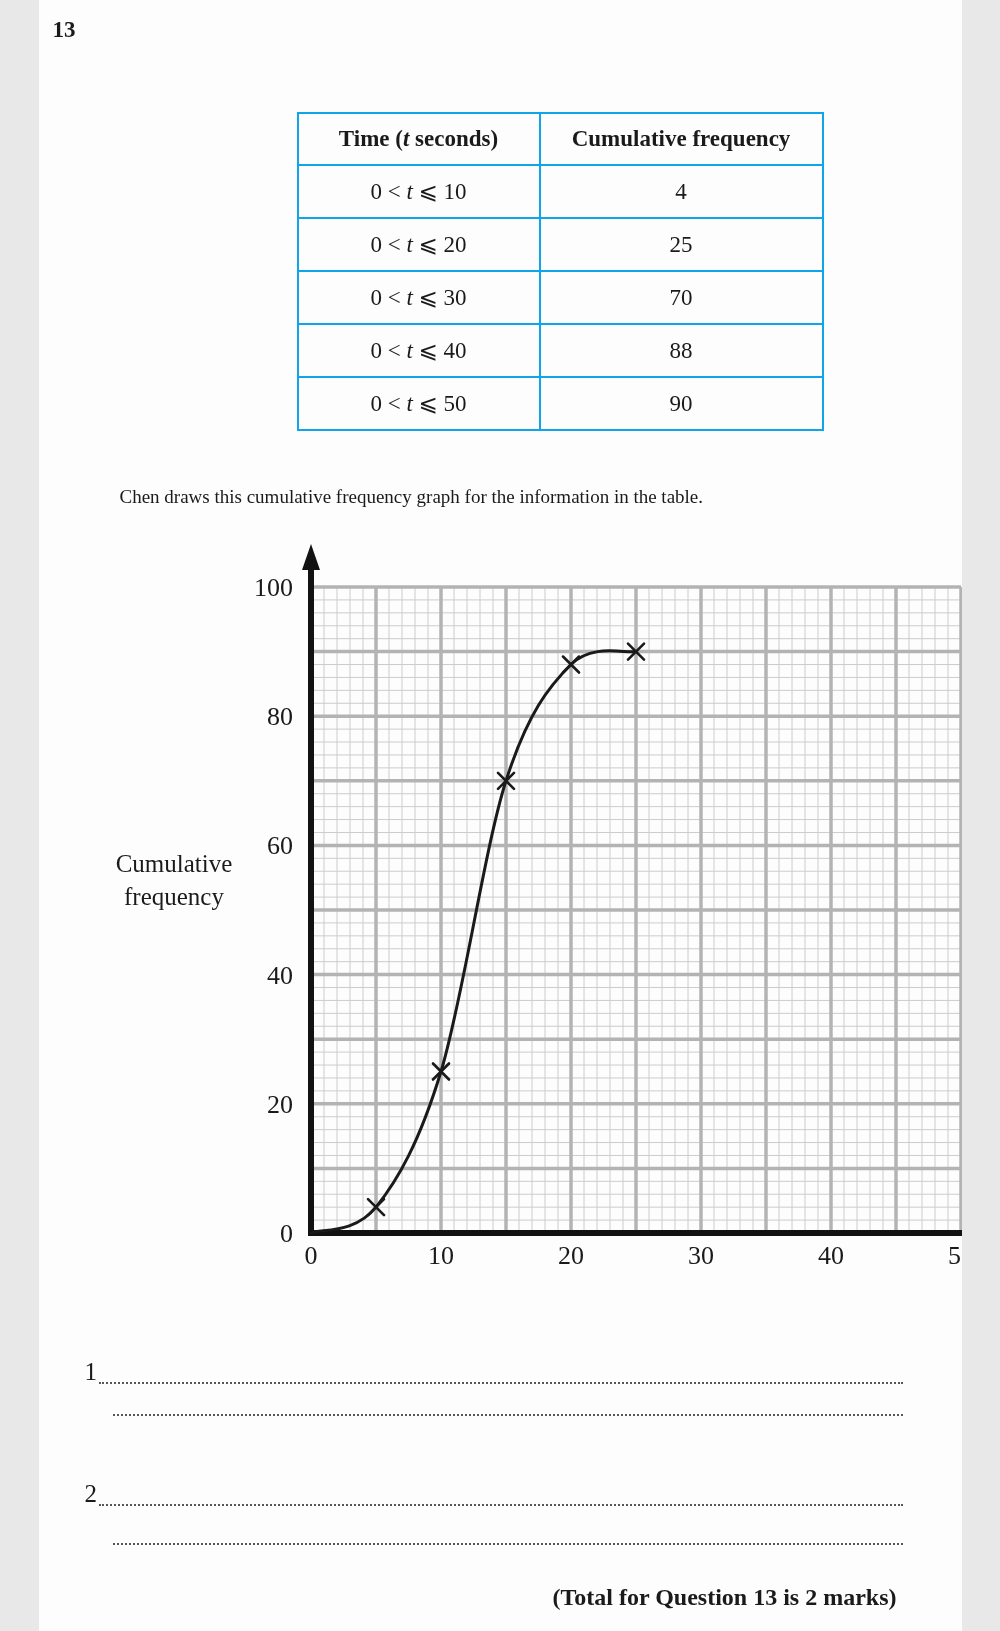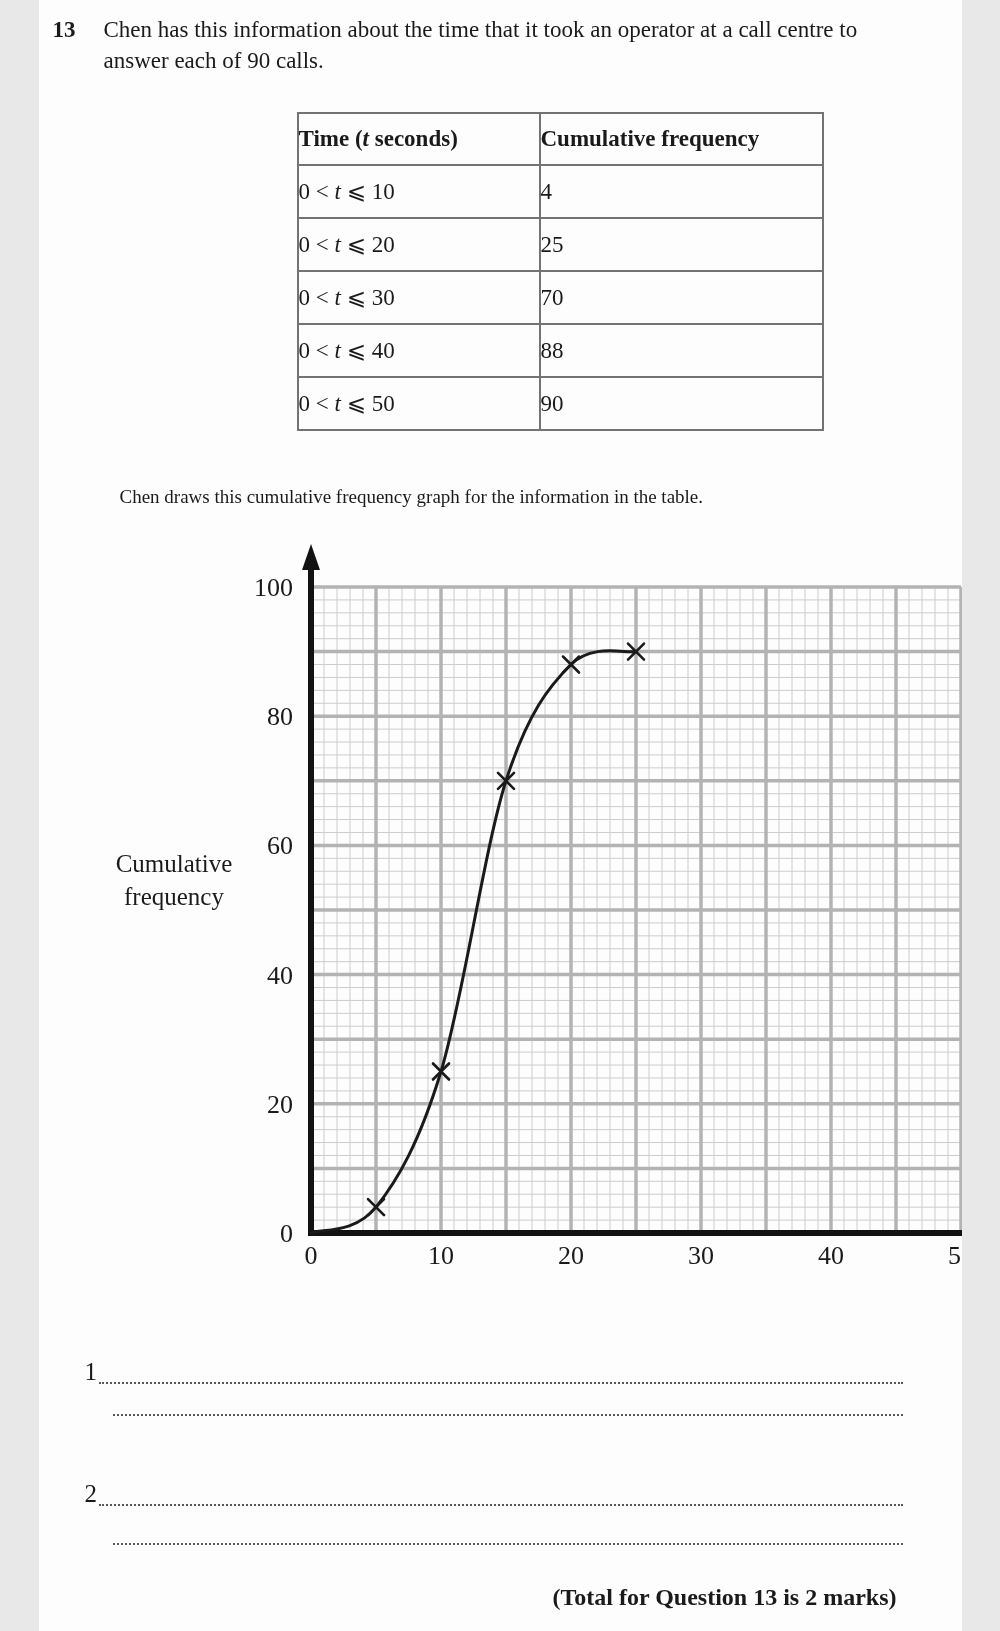--- a/index.html
+++ b/index.html
@@ -10,21 +10,21 @@
   }
   .qhead{position:absolute;left:14px;top:14px;display:flex;width:940px;}
   .qnum{font-weight:bold;font-size:23px;width:51px;flex:none;line-height:31px;}
   .qtext{font-size:23px;line-height:31px;}
   .freq-table{
     position:absolute;left:258px;top:112px;border-collapse:collapse;
     font-size:23px;table-layout:fixed;
     font-family:"Liberation Serif","DejaVu Serif","DejaVu Sans",serif;
   }
   .freq-table td,.freq-table th{
-    border:2px solid #737373;text-align:left;padding:0;
+    border:2px solid #0ea5e9;text-align:center;padding:0;
   }
   .freq-table th{height:50px;font-weight:bold;}
   .freq-table td{height:51px;font-weight:normal;}
   .col-time{width:240px;}
   .col-cf{width:281px;}
   .caption{position:absolute;left:65px;top:470px;font-size:19px;margin:16px;}
   .chart{position:absolute;left:0;top:520px;}
   .chart text{font-family:"Liberation Serif",serif;fill:#1a1a1a;}
   .prompt{position:absolute;left:38px;top:1294px;font-size:23px;margin:0;}
   .ans-row{position:absolute;left:46px;right:59px;height:34px;display:flex;align-items:flex-end;}
@@ -34,24 +34,20 @@
   .total{position:absolute;top:1584px;right:65px;font-weight:bold;font-size:24px;}
   i{font-style:italic;}
 </style>
 </head>
 <body>
 
 <div class="page">
 
   <div class="qhead">
     <span class="qnum">13</span>
-    <div class="qtext">
-      <div>Chen has this information about the time that it took an operator at a call centre to</div>
-      <div>answer each of 90 calls.</div>
-    </div>
   </div>
 
   <table class="freq-table">
     <thead>
       <tr>
         <th class="col-time"><span>Time (</span><i>t</i><span> seconds)</span></th>
         <th class="col-cf">Cumulative frequency</th>
       </tr>
     </thead>
     <tbody>

